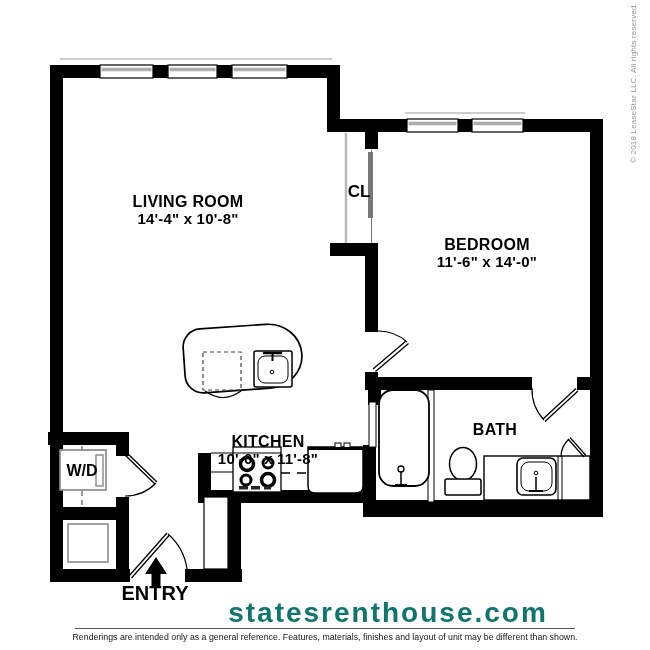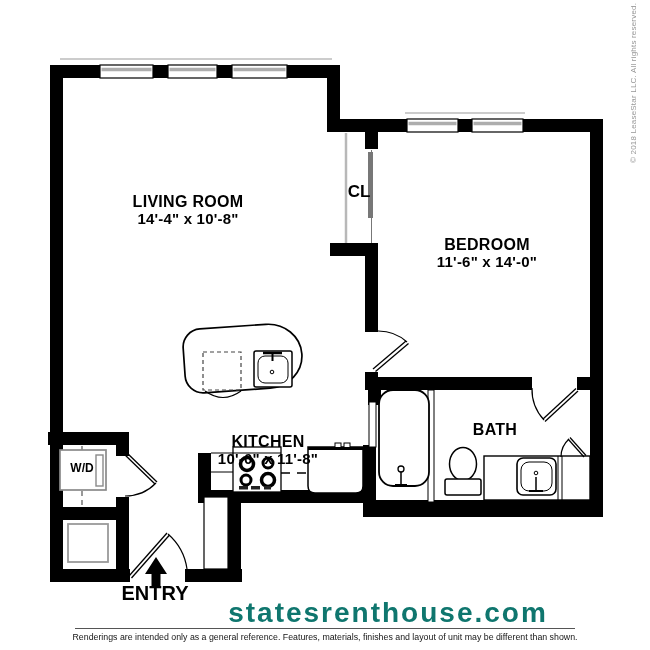--- a/index.html
+++ b/index.html
@@ -8,21 +8,21 @@
     font-family:"Liberation Sans",sans-serif;
   }
   #plan-svg{position:absolute;left:0;top:0;}
   .room-label{
     position:absolute;transform:translateX(-50%);text-align:center;
     font-weight:bold;color:#000;white-space:nowrap;line-height:1.12;
   }
   .room-label .rname{font-size:16px;letter-spacing:.3px;}
   .room-label .rdims{font-size:15px;letter-spacing:.2px;}
   .small-label{font-size:17px;}
-  .tiny-label{font-size:12px;}
+  .tiny-label{font-size:16px;}
   .entry-label{font-size:20px;}
   #watermark{
     position:absolute;left:388px;top:597px;transform:translateX(-50%);
     font-size:28px;font-weight:bold;color:#0f766e;letter-spacing:2px;white-space:nowrap;
   }
   #divider{position:absolute;left:75px;top:628px;width:500px;height:1px;background:#555;}
   #disclaimer{
     position:absolute;left:325px;top:632px;transform:translateX(-50%);
     font-size:8.8px;font-weight:normal;color:#151515;white-space:nowrap;letter-spacing:0px;
   }

